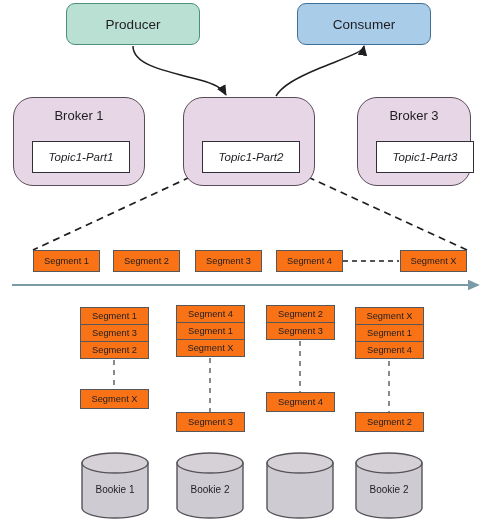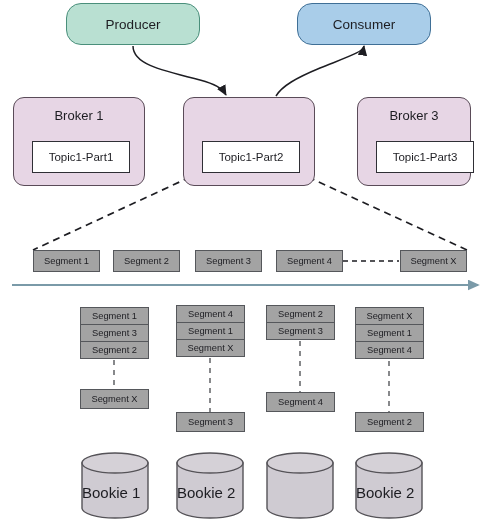--- a/index.html
+++ b/index.html
@@ -27,37 +27,37 @@
     position: absolute;
     box-sizing: border-box;
     display: flex;
     align-items: center;
     justify-content: center;
     text-align: center;
     color: #1d1d22;
   }
   
   .endpoint {
-    border-radius: 15px;
+    border-radius: 9px;
     font-size: 13.5px;
     border: 1.4px solid;
   }
   .producer {
     left: 66px; top: 3px; width: 134px; height: 42px;
     background: #b9e0d2;
     border-color: #4a8f7b;
   }
   .consumer {
     left: 297px; top: 3px; width: 134px; height: 42px;
     background: #a9cde9;
     border-color: #3f6f96;
   }
   
   .broker {
-    border-radius: 11px;
+    border-radius: 20px;
     background: #e7d6e5;
     border: 1.4px solid #5a4b58;
     display: block;
   }
   .broker-1 { left: 13px;  top: 97px; width: 132px; height: 89px; }
   .broker-2 { left: 183px; top: 97px; width: 132px; height: 89px; }
   .broker-3 { left: 357px; top: 97px; width: 114px; height: 89px; }
   .broker-title {
     position: absolute;
     left: 0; right: 0; top: 10px;
@@ -71,26 +71,27 @@
     top: 43px;
     width: 96px;
     height: 30px;
     background: #ffffff;
     border: 1.4px solid #2f2f35;
     display: flex;
     align-items: center;
     justify-content: center;
     font-size: 11.5px;
     color: #1d1d22;
+    font-style: italic;
   }
   
   .seg {
     position: absolute;
     box-sizing: border-box;
-    background: #a3a3a3;
+    background: #f97316;
     border: 1.3px solid #55575b;
     display: flex;
     align-items: center;
     justify-content: center;
     font-size: 9.3px;
     color: #1d1d22;
     white-space: nowrap;
   }
   .seg-row { width: 67px; height: 22px; }
   .seg-stack { width: 69px; height: 17.5px; }
@@ -98,21 +99,22 @@
   
   .bookie {
     position: absolute;
     width: 66px;
     height: 63px;
   }
   .bookie-label {
     position: absolute;
     left: 0; right: 0;
     top: 29px;
-    font-size: 15px;
+    text-align: center;
+    font-size: 10px;
     color: #1d1d22;
   }
 </style>
 </head>
 <body>
 
 <div id="diagram">
 
   <svg class="svg-layer" viewBox="0 0 500 523" width="500" height="523" xmlns="http://www.w3.org/2000/svg">
     <defs>

